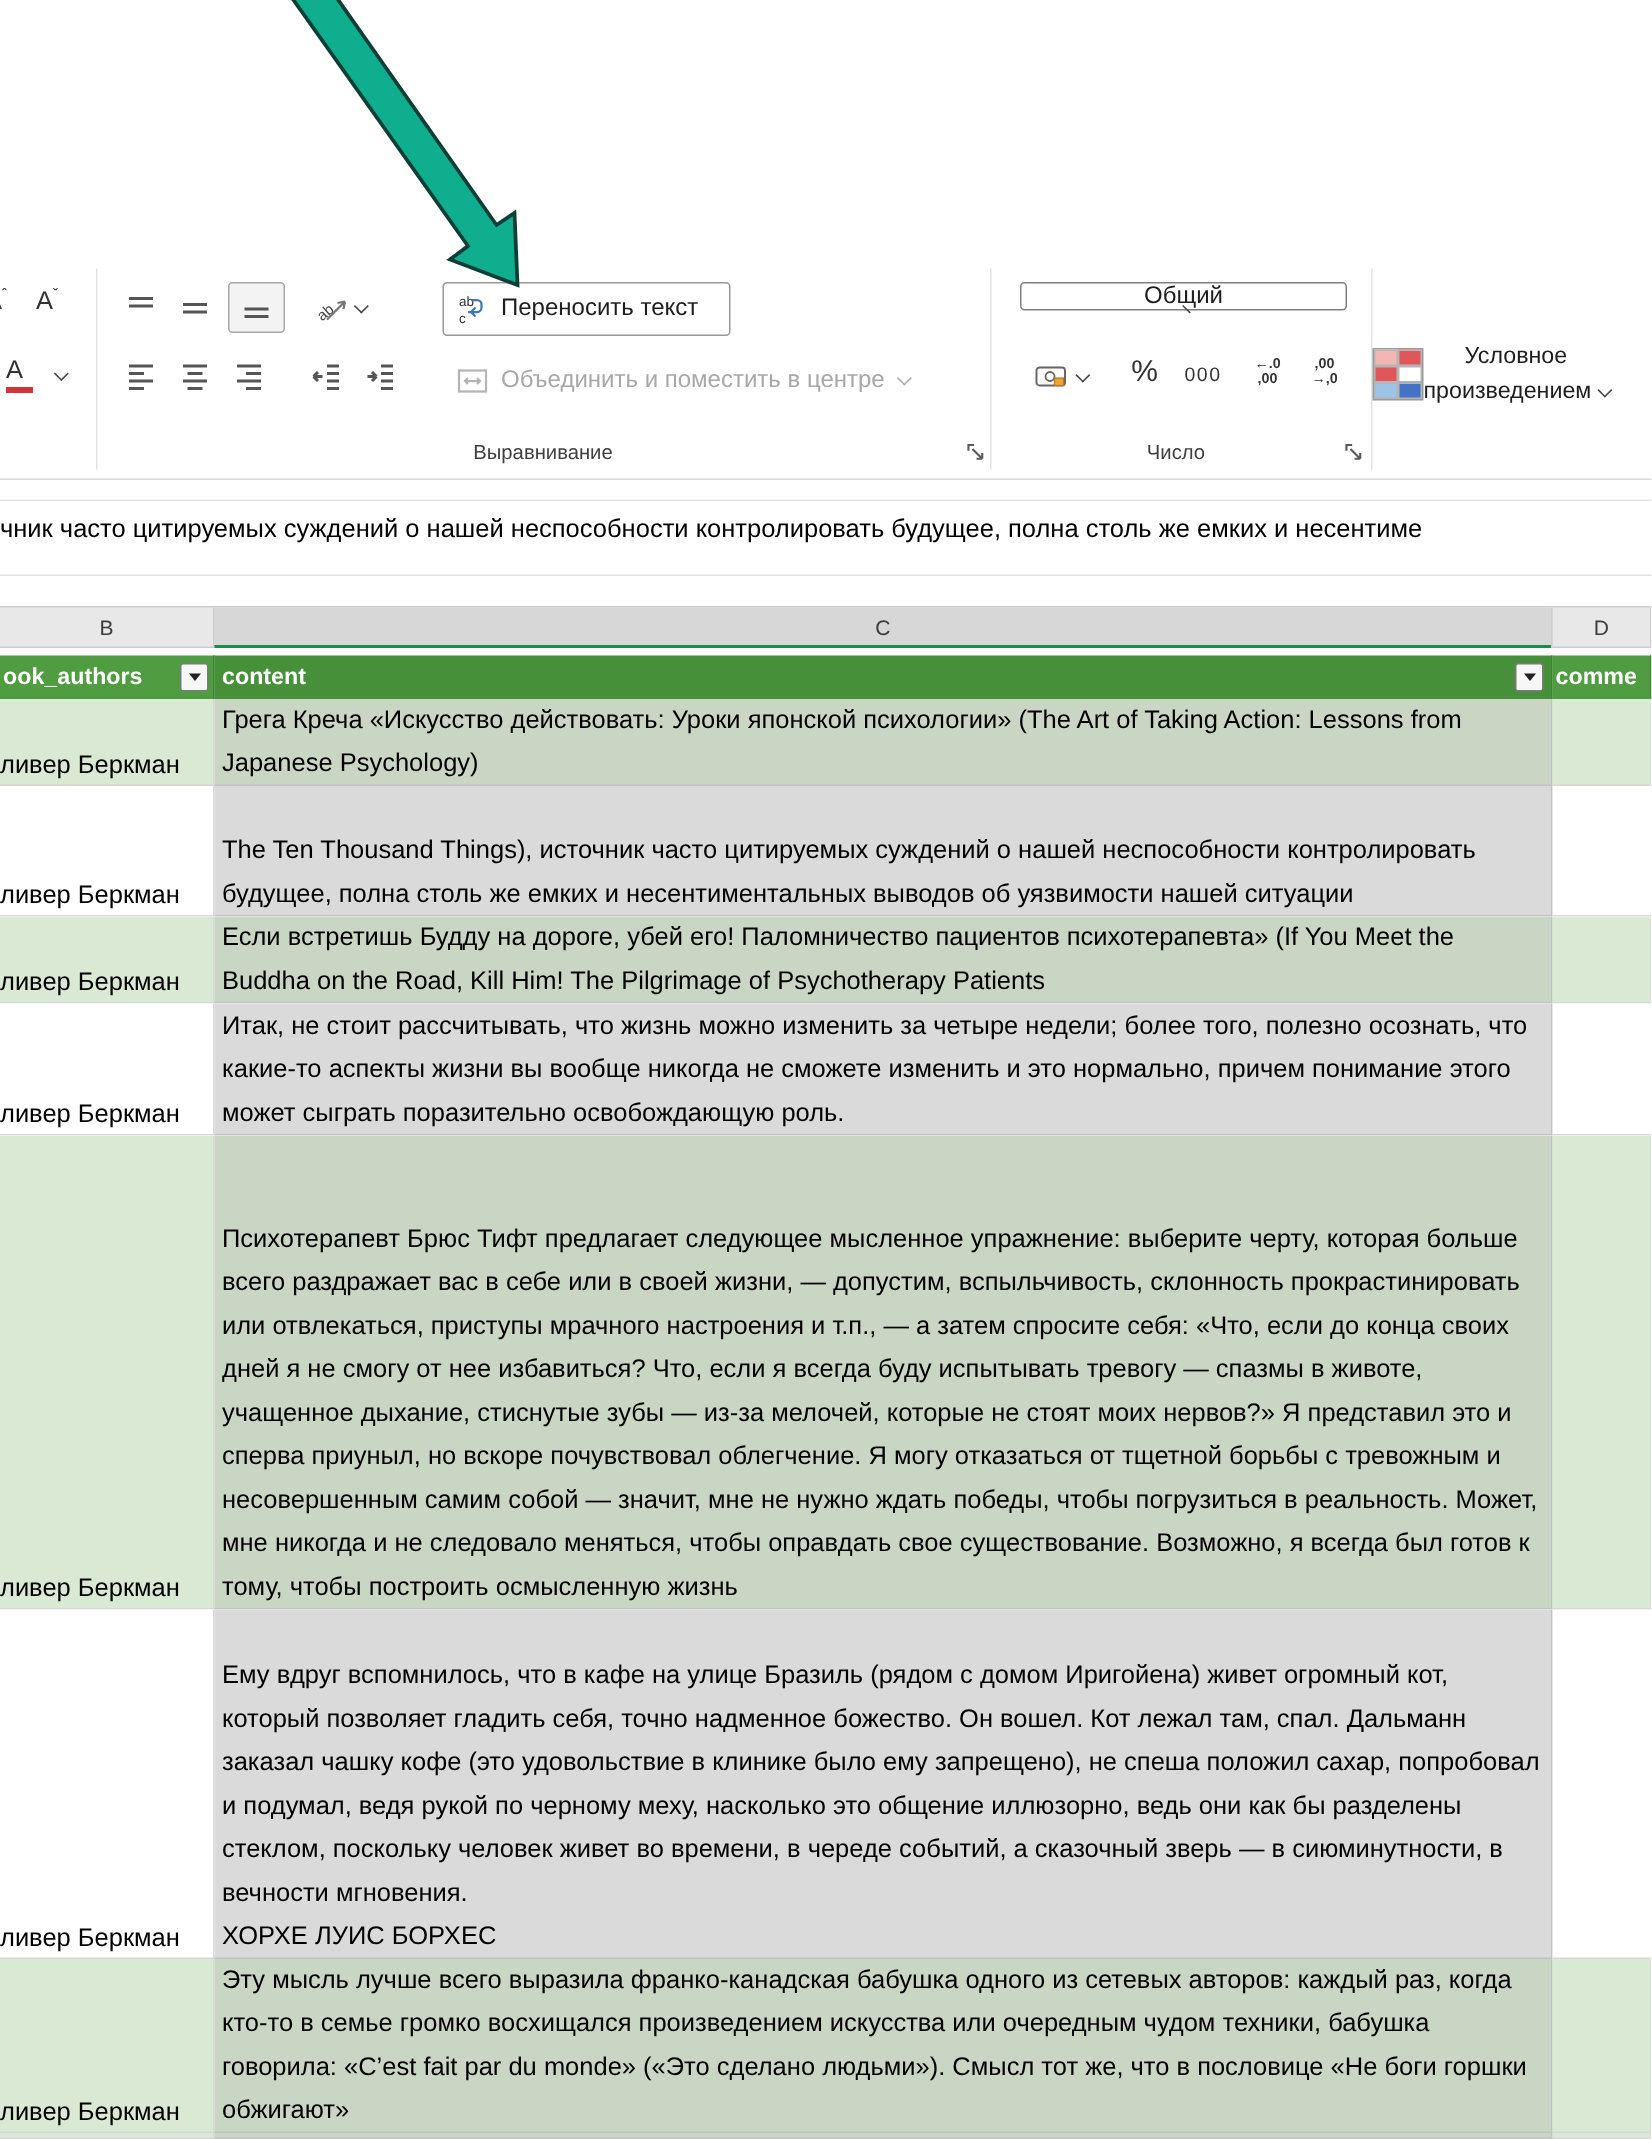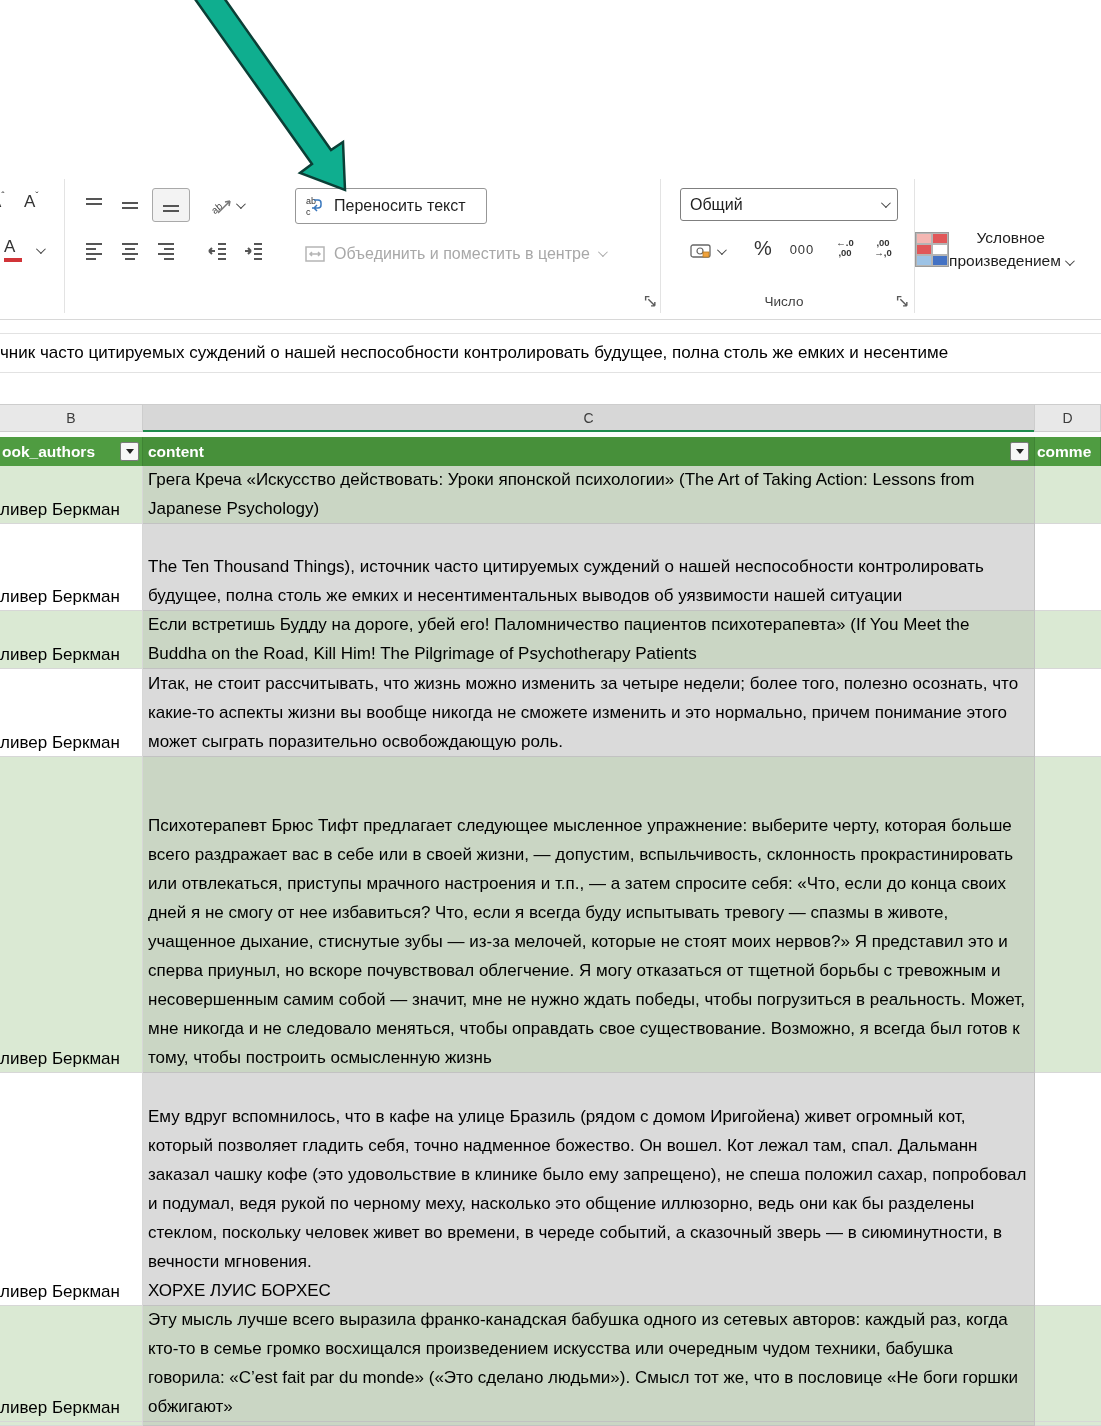--- a/index.html
+++ b/index.html
@@ -17,36 +17,36 @@
   .icon-btn { position:absolute; width:32px; height:32px; display:flex; align-items:center; justify-content:center; border-radius:3px; cursor:pointer; }
   .icon-btn.selected { border:1px solid #a9a9a9; background:#f3f3f3; width:38px; height:34px; }
   .chev { display:inline-block; width:7px; height:7px; border-right:1.6px solid #444; border-bottom:1.6px solid #444; transform:rotate(45deg) translateY(-2px); }
   .chev.gray { border-color:#ababab; }
 
   #wrap-text-button { position:absolute; left:295px; top:13px; width:192px; height:36px; border:1px solid #979797; border-radius:3px; display:flex; align-items:center; gap:7px; padding:0 9px; cursor:pointer; background:#fff; }
   #wrap-text-button .lbl { font-size:16px; color:#1e1e1e; white-space:nowrap; }
 
   #merge-center-button { position:absolute; left:295px; top:62px; width:362px; height:33px; display:flex; align-items:center; gap:8px; padding:0 9px; color:#a8a8a8; font-size:16px; white-space:nowrap; }
 
-  #number-format-combo { position:absolute; left:680px; top:13px; width:218px; height:33px; border:1px solid #7f7f7f; border-radius:3px; background:#fff; display:flex; align-items:center; justify-content:space-between; padding:0 9px; cursor:pointer; }
+  #number-format-combo { position:absolute; left:680px; top:13px; width:218px; height:19px; border:1px solid #7f7f7f; border-radius:3px; background:#fff; display:flex; align-items:center; justify-content:space-between; padding:0 9px; cursor:pointer;flex-direction:column; }
   #number-format-combo .val { font-size:16px; color:#1e1e1e; }
 
   .mini-ico { position:absolute; display:flex; align-items:center; justify-content:center; cursor:pointer; color:#333; }
   .dec-ico { flex-direction:column; font-size:9.5px; line-height:10px; color:#333; font-weight:bold; }
 
   #cf-button { position:absolute; left:915px; top:4px; width:186px; height:132px; display:flex; flex-direction:row; align-items:center; cursor:pointer; }
   #cf-button .cf-lines { font-size:15.5px; color:#1e1e1e; text-align:center; line-height:23px; margin-top:7px; }
   .cf-grid { display:grid; grid-template-columns:16px 16px; grid-auto-rows:11px; border:1px solid #9a9a9a; margin-top:8px; }
   .cf-grid div { border:0.5px solid #b5b5b5; }
 
   
   .fontgroup-glyph { position:absolute; font-size:17px; color:#333; }
 
   
-  #formula-bar { position:absolute; top:333px; left:0; width:1101px; height:40px; border-top:1px solid #e2e2e2; border-bottom:1px solid #e2e2e2; line-height:37px; font-size:17px; color:#000; white-space:nowrap; overflow:hidden; background:#fff; cursor:text; }
+  #formula-bar { position:absolute; top:333px; left:0; width:1101px; height:51px; border-top:1px solid #e2e2e2; border-bottom:1px solid #e2e2e2; line-height:37px; font-size:17px; color:#000; white-space:nowrap; overflow:hidden; background:#fff; cursor:text; }
 
   
   #sheet { position:absolute; top:404px; left:0; width:1101px; bottom:0; overflow:hidden; }
   .col-b { width:143px; } .col-c { width:892px; } .col-d { width:66px; }
 
   #col-letters { display:flex; height:28px; background:#e8e8e8; border-top:1px solid #cdcdcd; border-bottom:1px solid #cdcdcd; }
   #col-letters > div { display:flex; align-items:center; justify-content:center; font-size:14px; color:#3c3c3c; border-right:1px solid #cdcdcd; cursor:pointer; }
   #col-letters .sel { background:#d7d7d7; position:relative; }
   #col-letters .sel::after { content:""; position:absolute; left:0; right:0; bottom:-1px; height:2px; background:#1e8a4c; }
 
@@ -198,20 +198,21 @@
       <svg width="22" height="20">
           <g stroke="#b5b5b5" stroke-width="1.5" fill="none">
             <rect x="2" y="3" width="18" height="14"></rect>
             <path d="M6 10 h10 M8 8 l-2 2 2 2 M14 8 l2 2 -2 2"></path>
           </g>
         </svg>
       <span>Объединить и поместить в центре</span>
       <span class="chev gray"></span>
     </div>
 
+    <div class="group-label" style="left:64px; width:596px;">Выравнивание</div>
     <svg class="launcher" style="left:644px;" viewBox="0 0 12 12">
         <g stroke="#5a5a5a" stroke-width="1.3" fill="none">
           <path d="M1.5 5 V1.5 H5"></path>
           <path d="M4 4 L10 10 M10 10 V6.5 M10 10 H6.5"></path>
         </g>
       </svg>
 
     <div id="number-format-combo">
       <span class="val">Общий</span>
       <span class="chev"></span>

